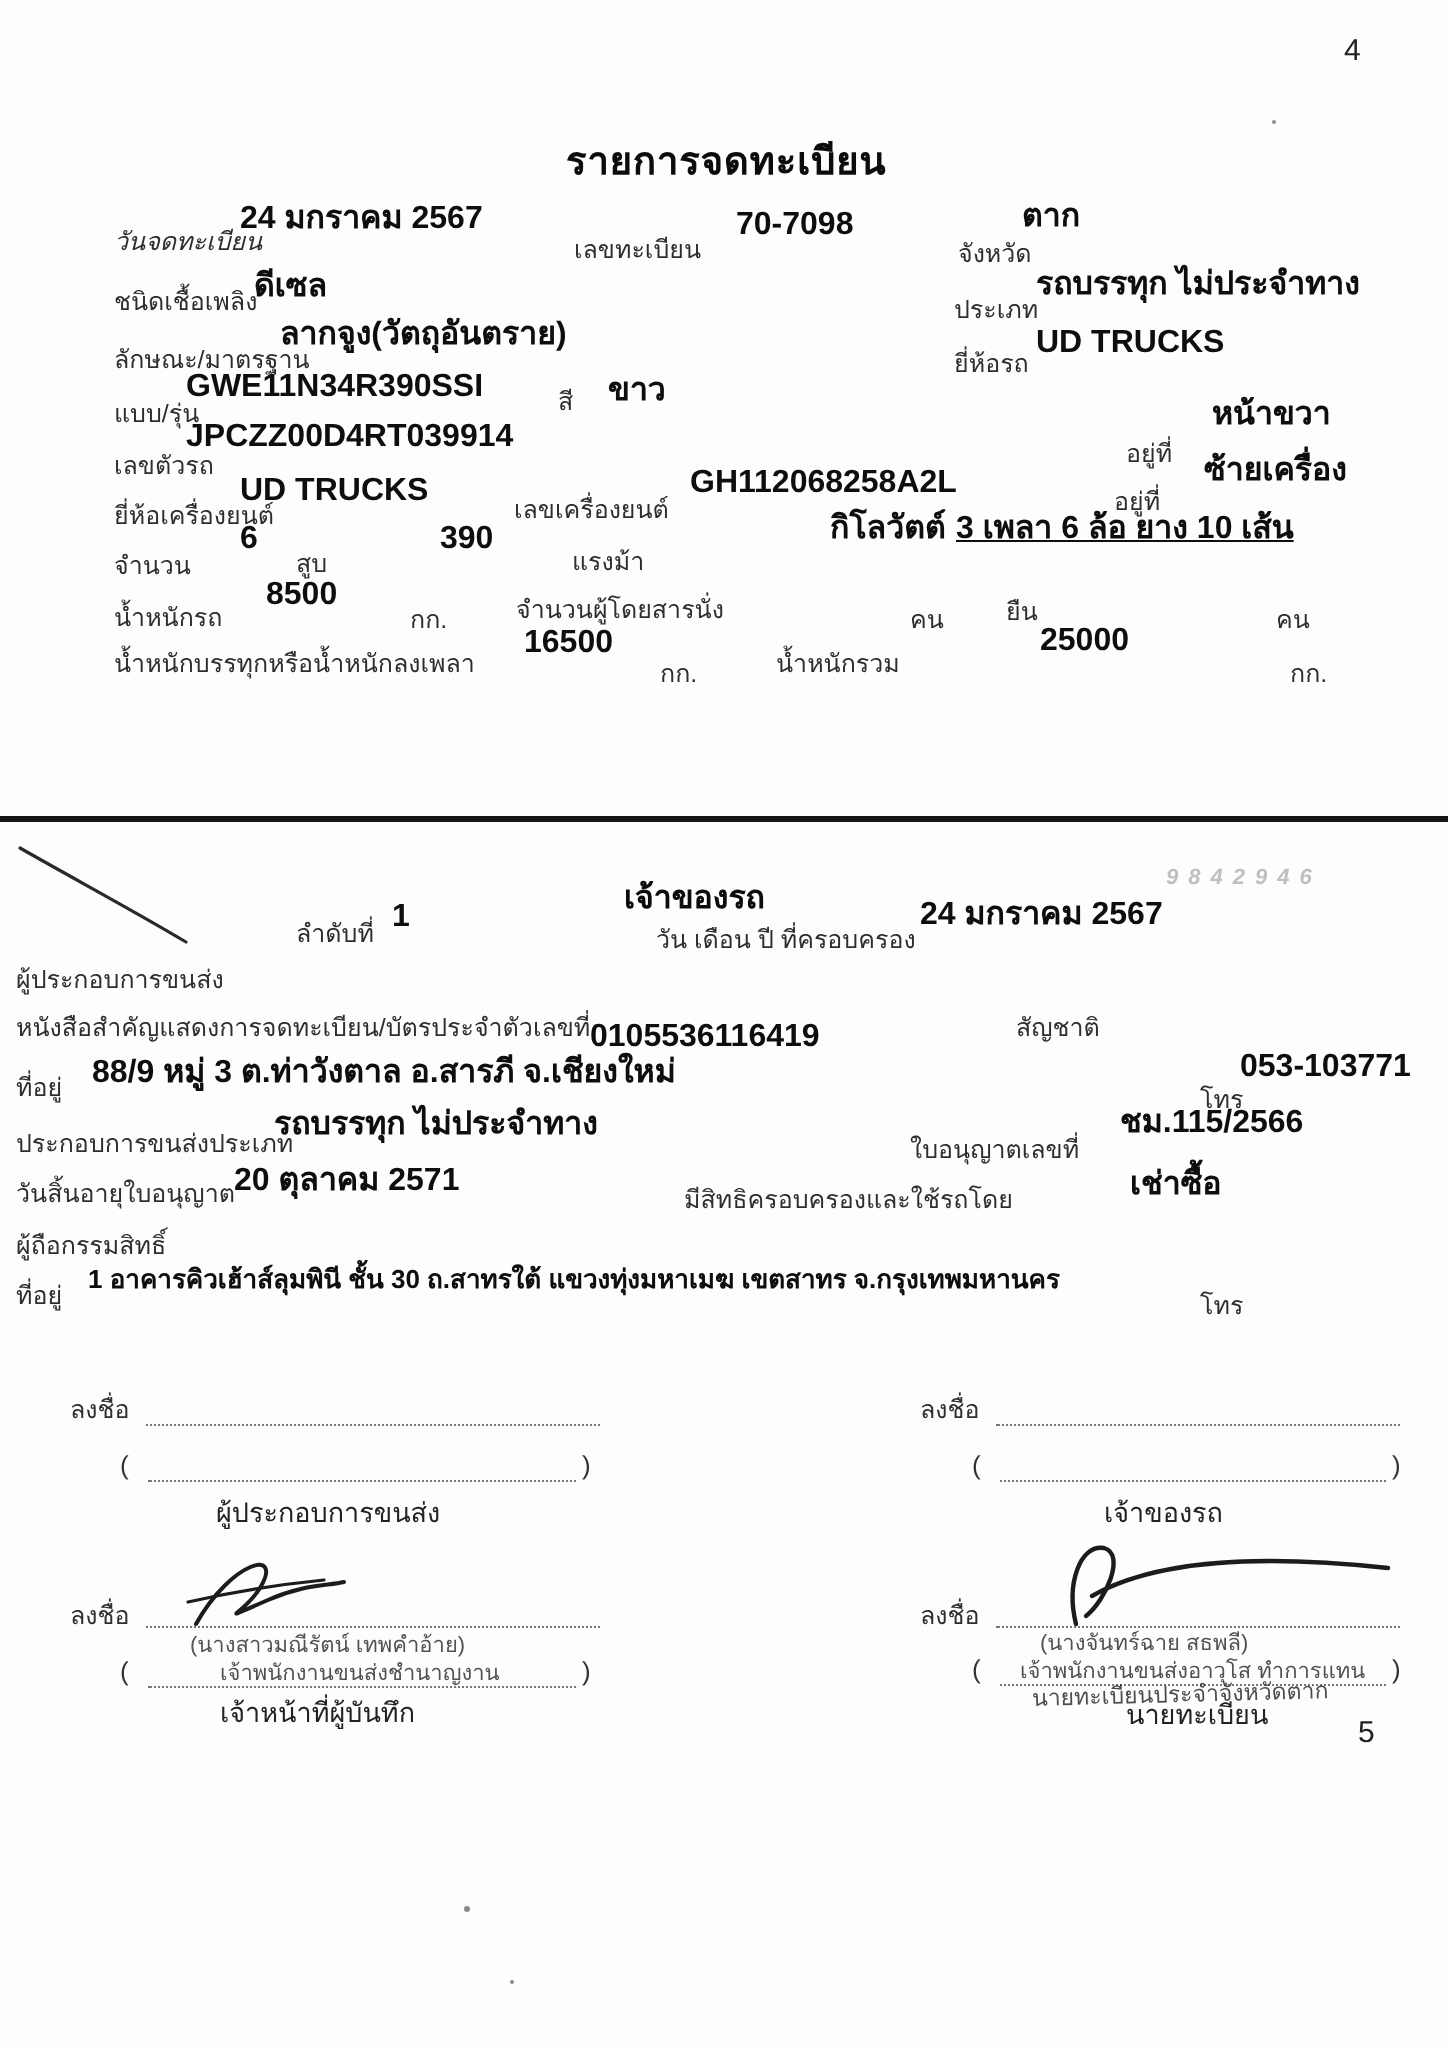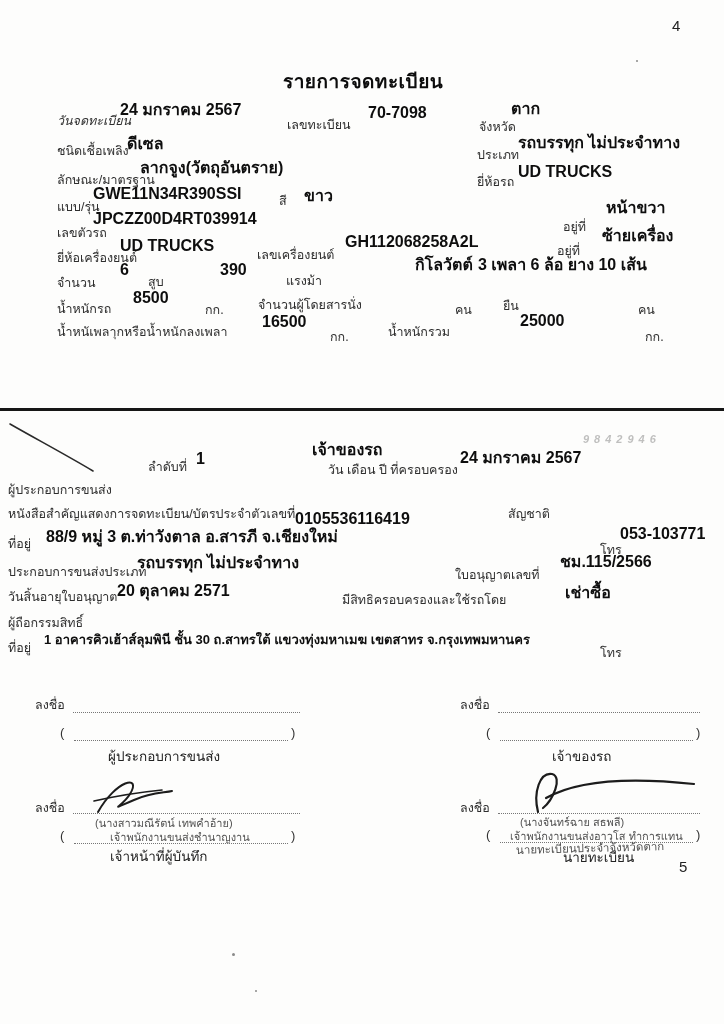--- a/index.html
+++ b/index.html
@@ -68,31 +68,31 @@
   <span class="f val" style="left:345px; top:232px;">GH112068258A2L</span>
   <span class="f lbl" style="left:557px; top:243px;">อยู่ที่</span>
   <span class="f val" style="left:602px; top:226px;">ซ้ายเครื่อง</span>
 
   <span class="f lbl" style="left:57px;  top:275px;">จำนวน</span>
   <span class="f val" style="left:120px; top:260px;">6</span>
   <span class="f lbl" style="left:148px; top:274px;">สูบ</span>
   <span class="f val" style="left:220px; top:260px;">390</span>
   <span class="f lbl" style="left:286px; top:273px;">แรงม้า</span>
   <span class="f val" style="left:415px; top:255px;">กิโลวัตต์</span>
-  <span class="f val" style="left:478px; top:255px;">3 เพลา 6 ล้อ ยาง 10 เส้น</span>
+  <span class="f val" style="left:478px; top:255px;text-decoration:underline;">3 เพลา 6 ล้อ ยาง 10 เส้น</span>
 
   <span class="f lbl" style="left:57px;  top:301px;">น้ำหนักรถ</span>
   <span class="f val" style="left:133px; top:288px;">8500</span>
   <span class="f lbl" style="left:205px; top:302px;">กก.</span>
   <span class="f lbl" style="left:258px; top:297px;">จำนวนผู้โดยสารนั่ง</span>
   <span class="f lbl" style="left:455px; top:302px;">คน</span>
   <span class="f lbl" style="left:503px; top:298px;">ยืน</span>
   <span class="f lbl" style="left:638px; top:302px;">คน</span>
 
-  <span class="f lbl" style="left:57px;  top:324px;">น้ำหนัเพลาุกหรือน้ำหนักลงเพลา</span>
+  <span class="f lbl" style="left:57px;  top:324px;">น้ำหนักบรรทุกหรือน้ำหนักลงเพลา</span>
   <span class="f val" style="left:262px; top:312px;">16500</span>
   <span class="f lbl" style="left:330px; top:329px;">กก.</span>
   <span class="f lbl" style="left:388px; top:324px;">น้ำหนักรวม</span>
   <span class="f val" style="left:520px; top:311px;">25000</span>
   <span class="f lbl" style="left:645px; top:329px;">กก.</span>
 
   <div class="rule" style="top:408px;"></div>
 
   <span class="f serial" style="left:583px; top:432px;">9842946</span>
   <span class="f sec" style="left:312px; top:440px;">เจ้าของรถ</span>

